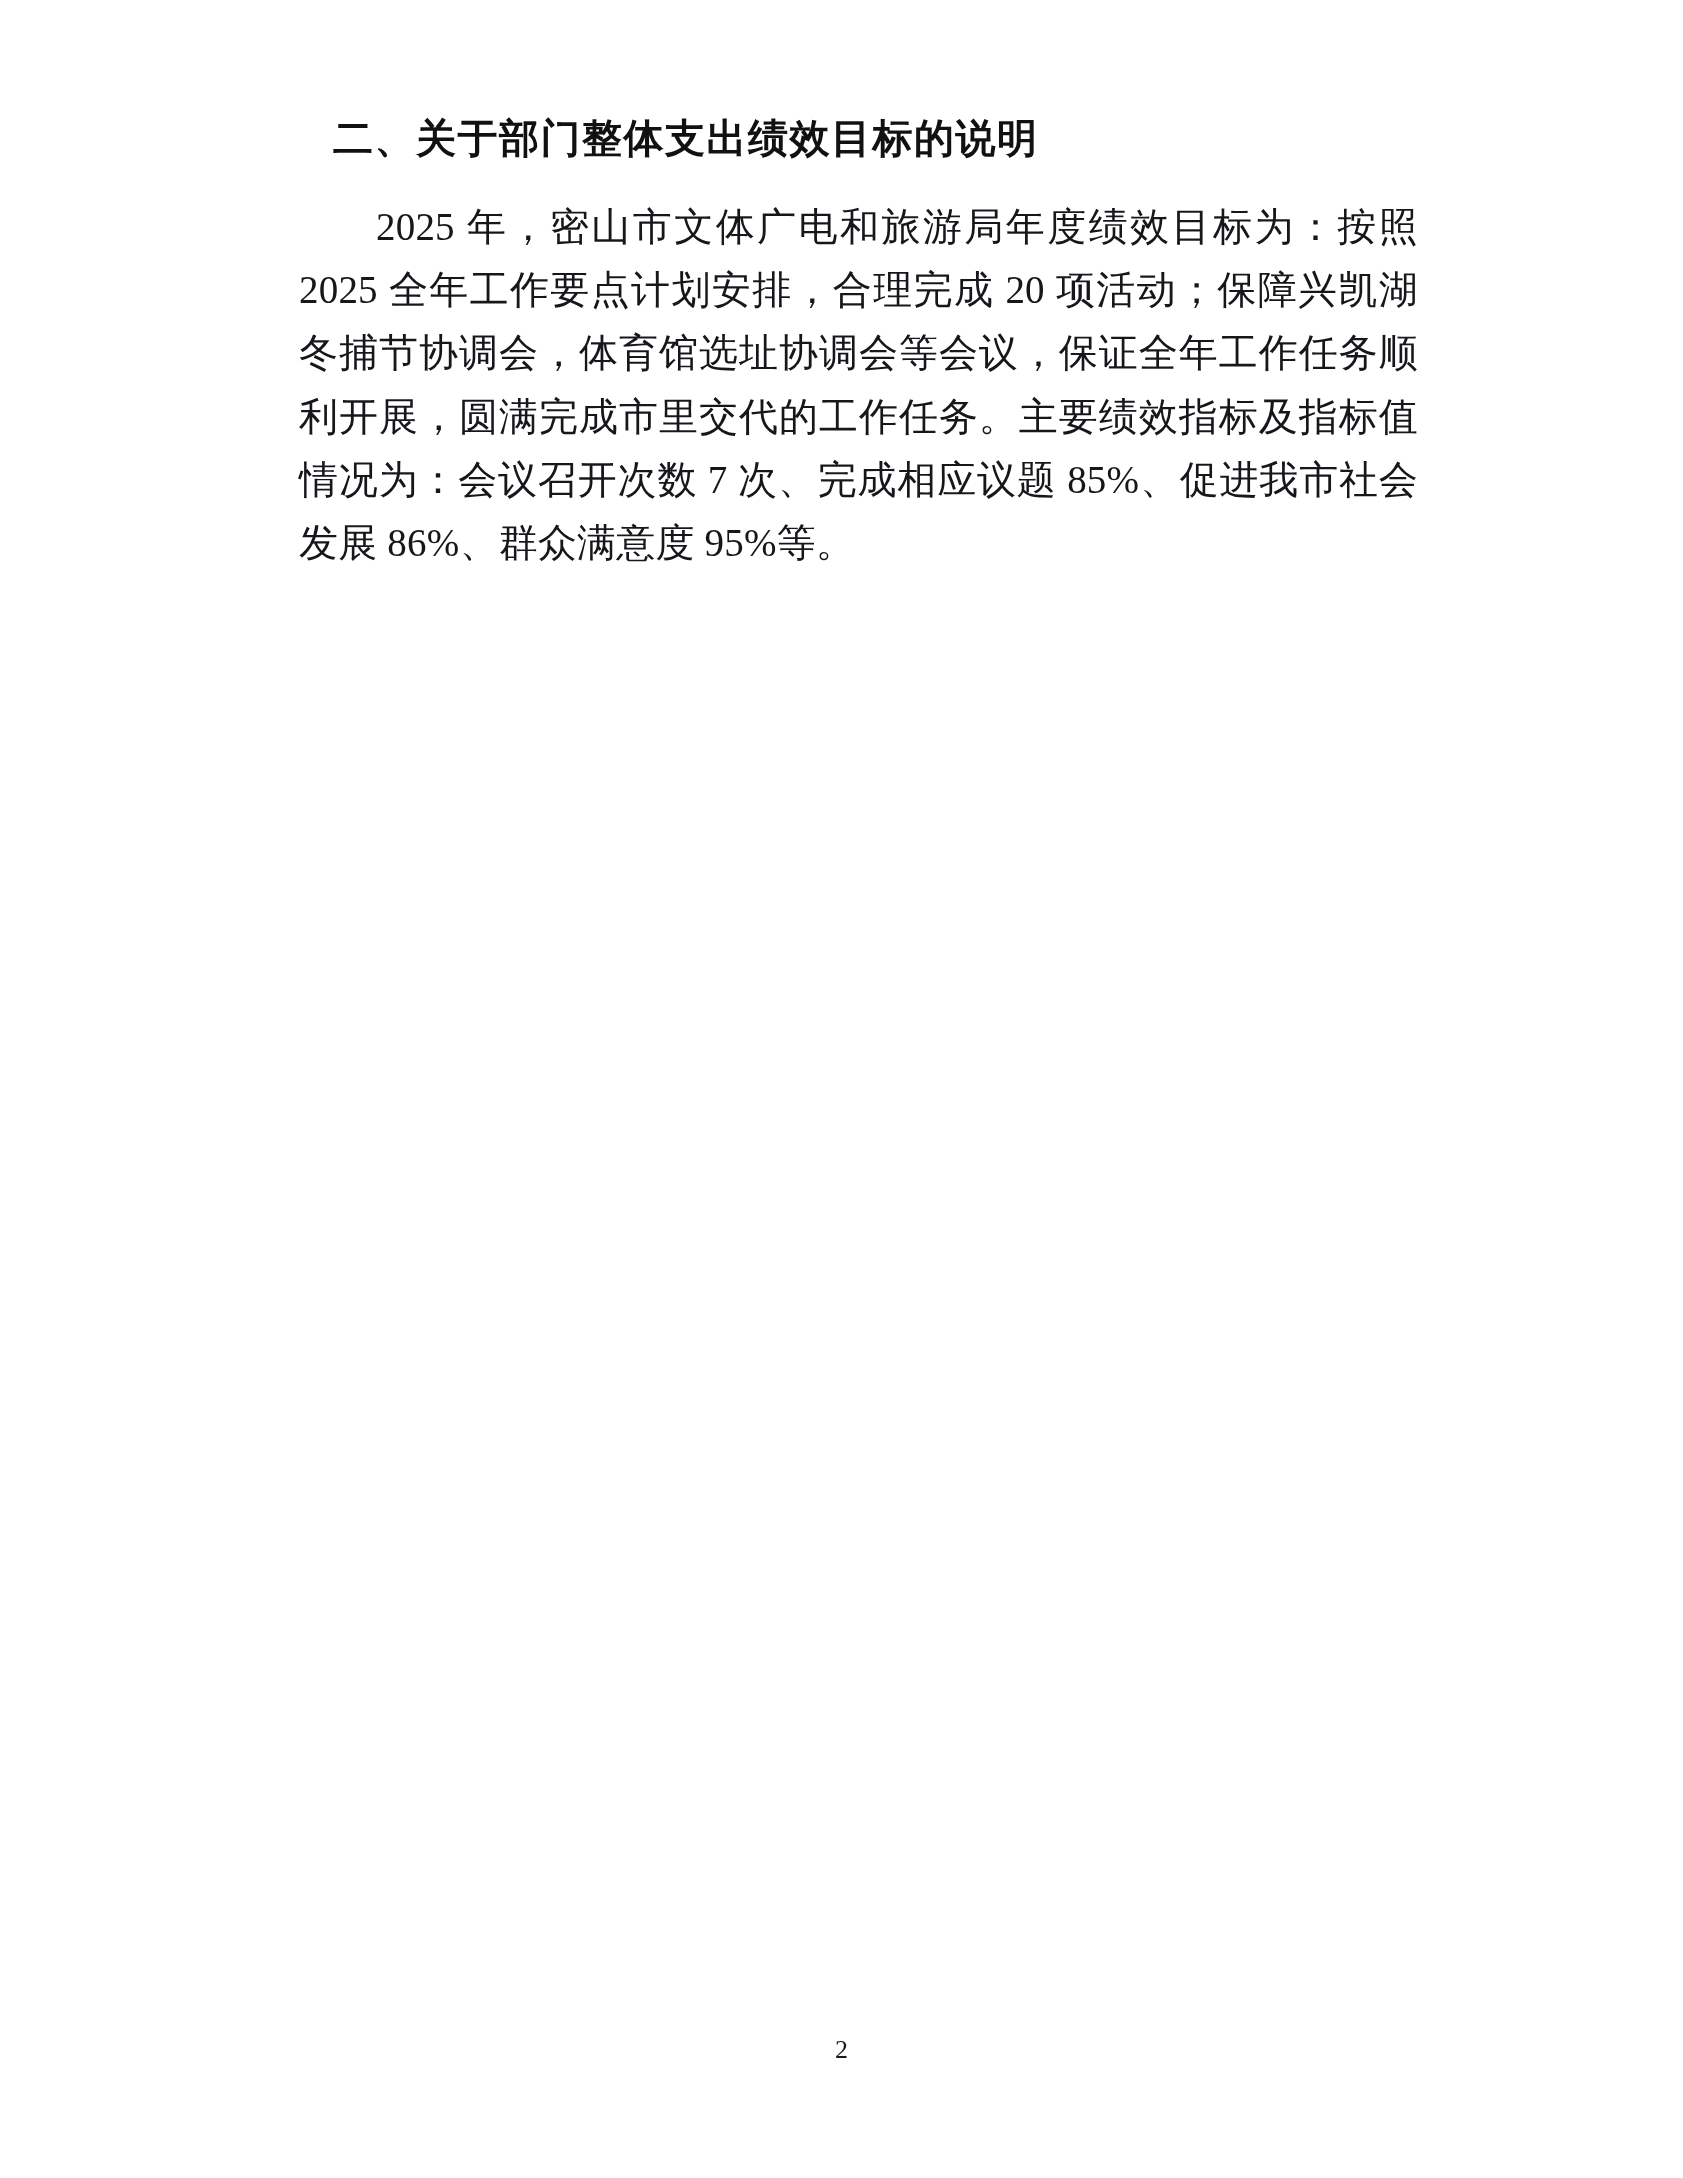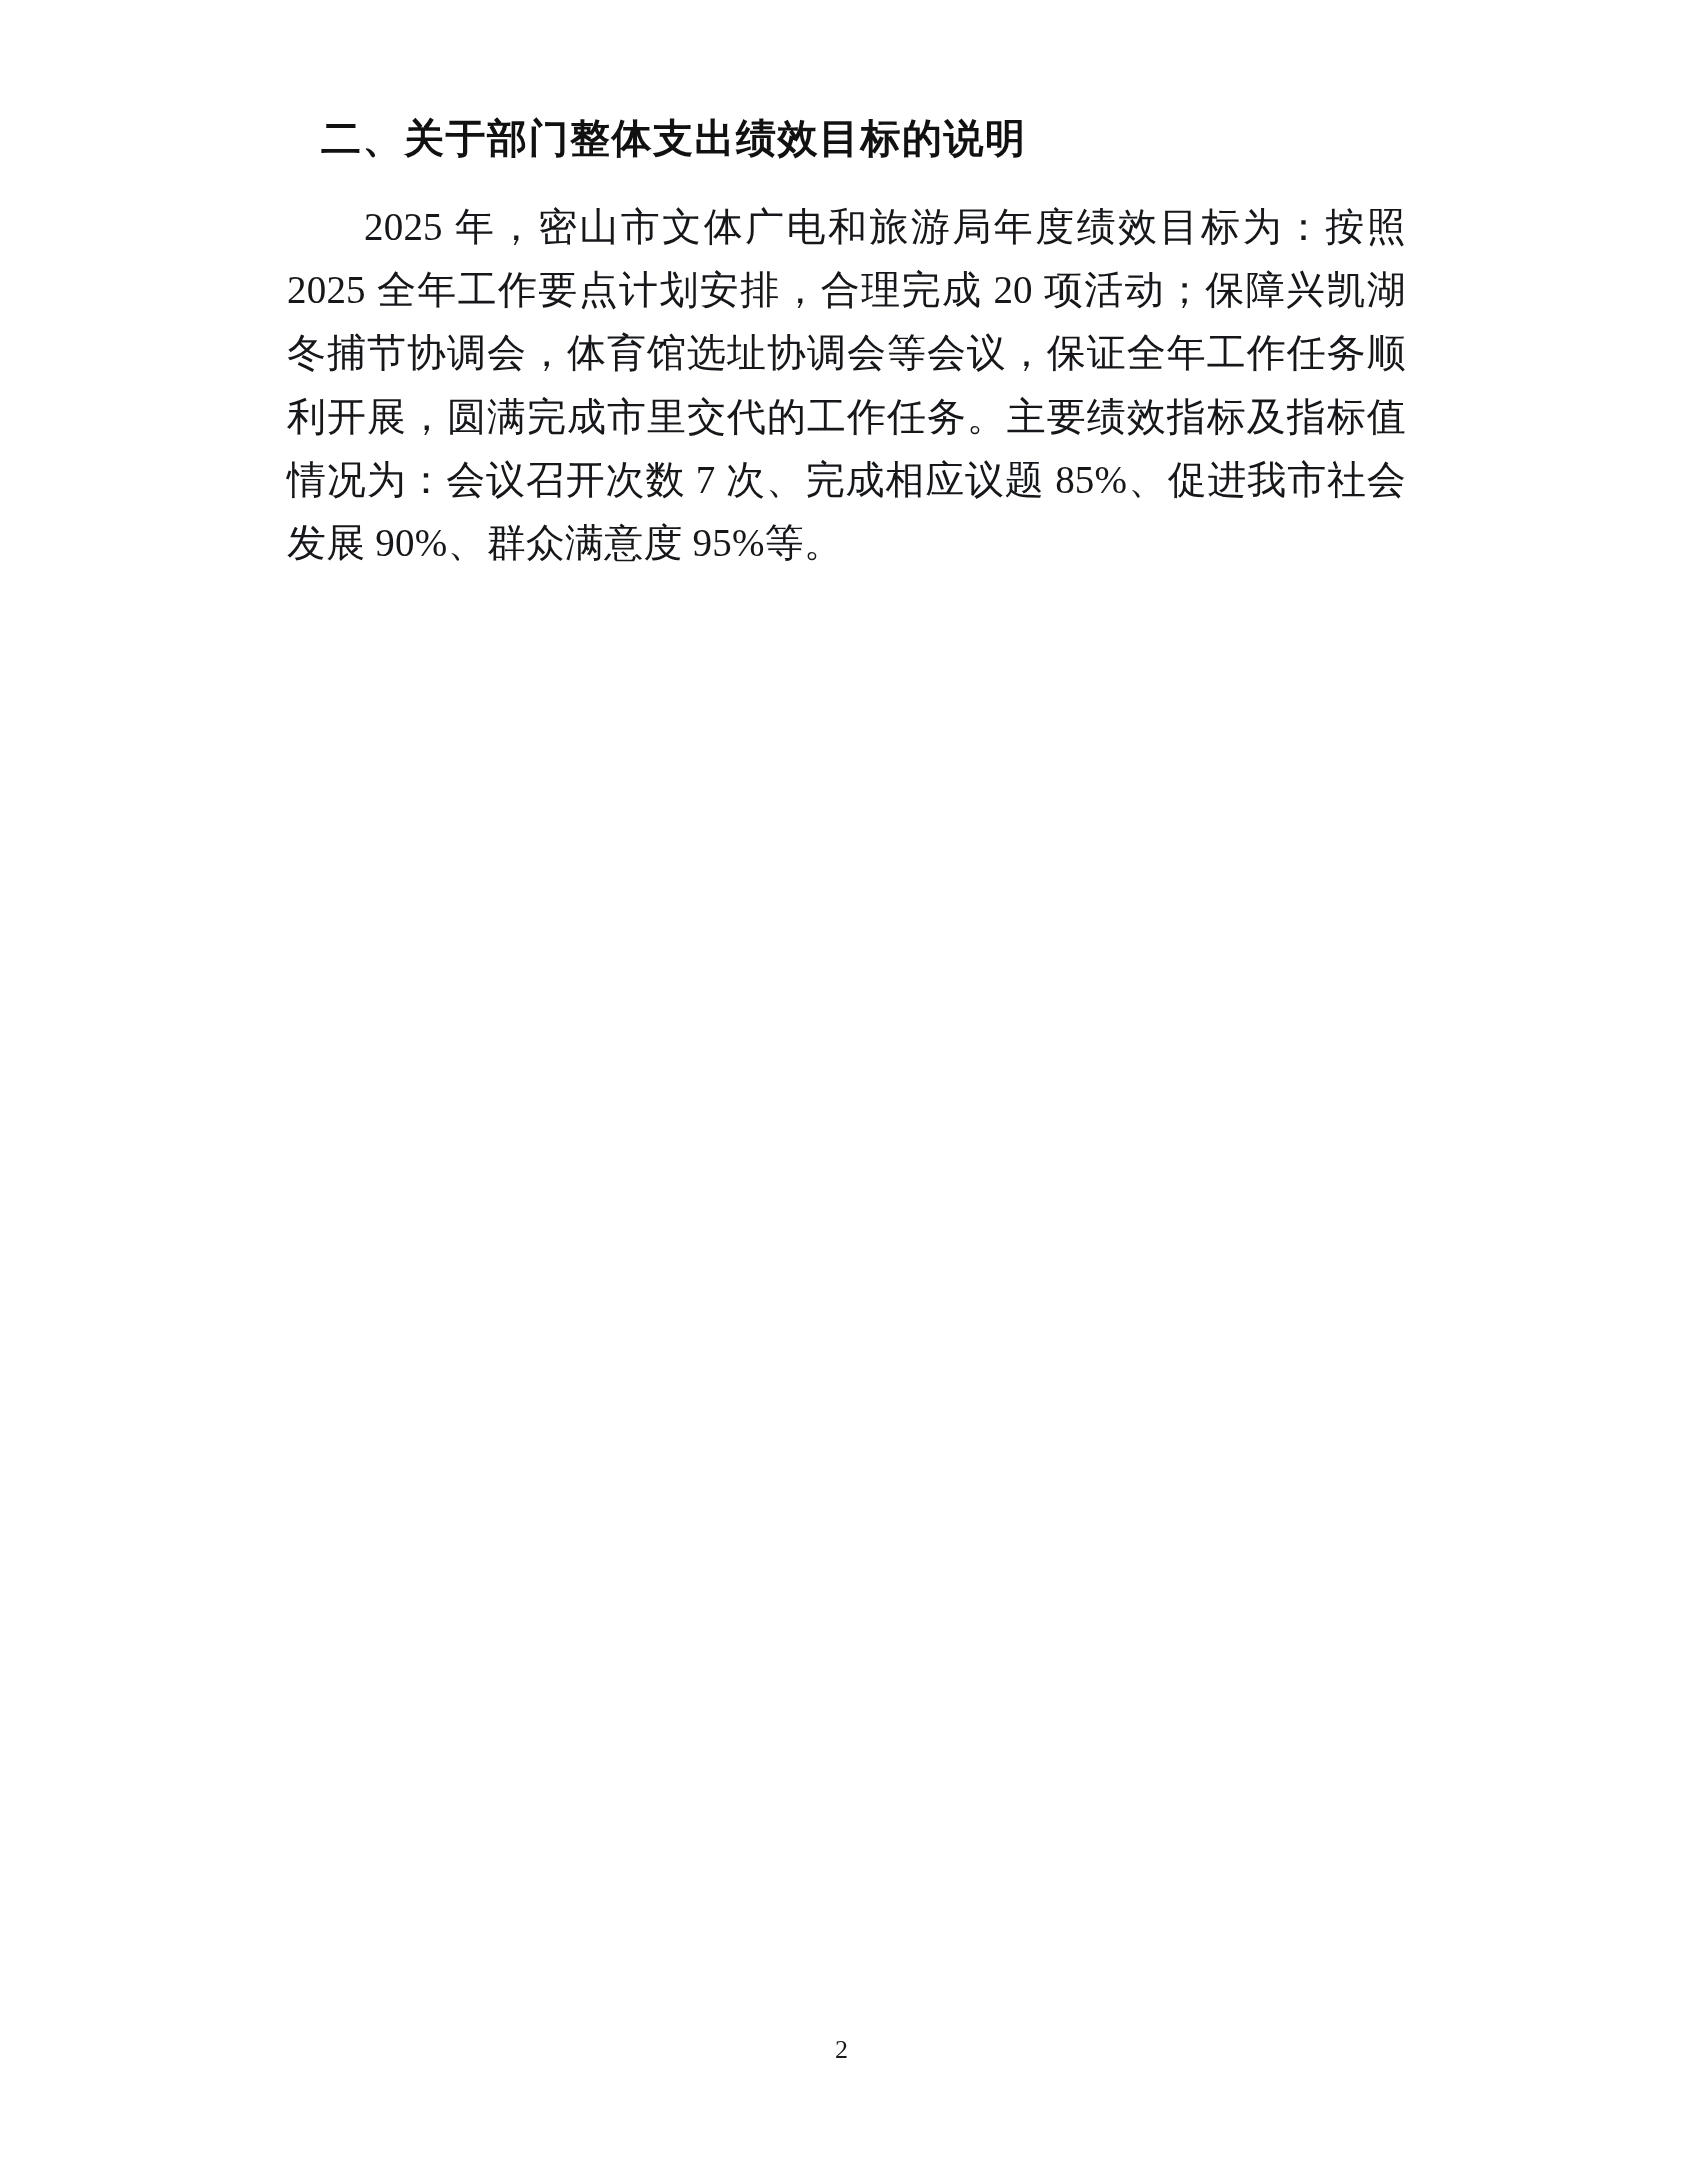--- a/index.html
+++ b/index.html
@@ -18,21 +18,21 @@
   .page {
     position: absolute;
     left: 0;
     top: 0;
     width: 1683px;
     height: 2178px;
     background: #ffffff;
   }
   .content {
     position: absolute;
-    left: 287px;
+    left: 299px;
     top: 109px;
     width: 1119px;
   }
   .section-heading {
     font-family: "Liberation Serif", "DejaVu Serif", serif;
     font-weight: bold;
     font-size: 40px;
     line-height: 1.5;
     letter-spacing: 1.5px;
     text-align: left;
@@ -62,17 +62,17 @@
     font-size: 26px;
     color: #1a1a1a;
   }
 </style>
 </head>
 <body>
 
 <div class="page">
   <div class="content">
     <h2 class="section-heading">二、关于部门整体支出绩效目标的说明</h2>
-    <p class="body-paragraph">2025 年，密山市文体广电和旅游局年度绩效目标为：按照 2025 全年工作要点计划安排，合理完成 20 项活动；保障兴凯湖冬捕节协调会，体育馆选址协调会等会议，保证全年工作任务顺利开展，圆满完成市里交代的工作任务。主要绩效指标及指标值情况为：会议召开次数 7 次、完成相应议题 85%、促进我市社会发展 90%、群众满意度 95%等。</p>
+    <p class="body-paragraph">2025 年，密山市文体广电和旅游局年度绩效目标为：按照 2025 全年工作要点计划安排，合理完成 20 项活动；保障兴凯湖冬捕节协调会，体育馆选址协调会等会议，保证全年工作任务顺利开展，圆满完成市里交代的工作任务。主要绩效指标及指标值情况为：会议召开次数 7 次、完成相应议题 85%、促进我市社会发展 86%、群众满意度 95%等。</p>
   </div>
   <div class="page-number">2</div>
 </div>
 
 
 </body></html>

